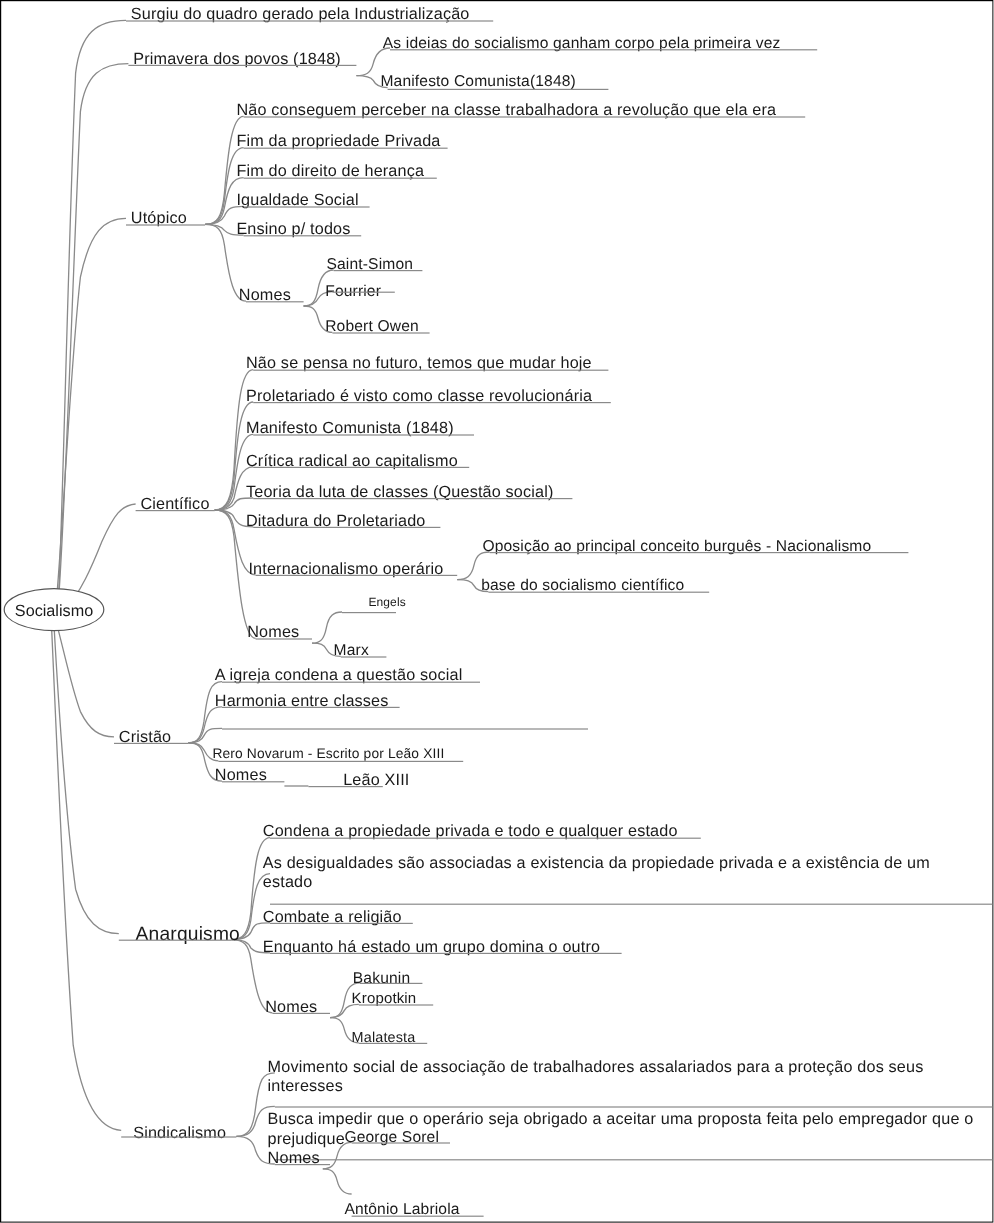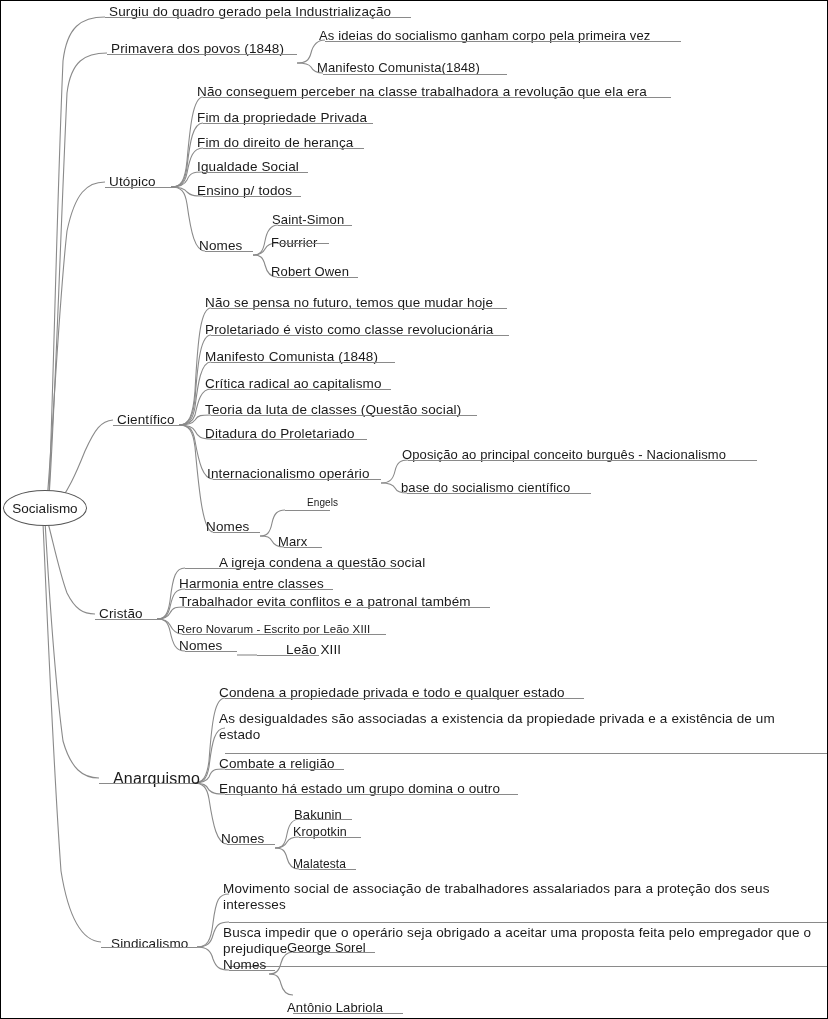--- a/index.html
+++ b/index.html
@@ -278,33 +278,30 @@
     <div class="node" style="left:277px; top:533px; font-size:13px;">
       <span class="node-label">Marx</span>
     </div>
     <div class="underline" style="left:283px; top:546px; width:38px;"></div>
 
     <div class="node" style="left:98px; top:605px; font-size:13.5px;">
       <span class="node-label">Cristão</span>
     </div>
     <div class="underline" style="left:94px; top:618px; width:62px;"></div>
 
-    <div class="node" style="left:178px; top:554px; font-size:13.5px;margin-left:40px;">
+    <div class="node" style="left:178px; top:554px; font-size:13.5px;">
       <span class="node-label">A igreja condena a questão social</span>
     </div>
     <div class="underline" style="left:184px; top:567px; width:215px;"></div>
 
     <div class="node" style="left:178px; top:575px; font-size:13.5px;">
       <span class="node-label">Harmonia entre classes</span>
     </div>
     <div class="underline" style="left:184px; top:588px; width:148px;"></div>
 
-    <div class="node" style="left:178px; top:593px; font-size:13.5px;">
-      <span class="node-label">Trabalhador evita conflitos e a patronal também</span>
-    </div>
     <div class="underline" style="left:184px; top:606px; width:305px;"></div>
 
     <div class="node" style="left:176px; top:622px; font-size:11.5px;">
       <span class="node-label">Rero Novarum - Escrito por Leão XIII</span>
     </div>
     <div class="underline" style="left:181px; top:633px; width:204px;"></div>
 
     <div class="node" style="left:178px; top:637px; font-size:13.5px;">
       <span class="node-label">Nomes</span>
     </div>

